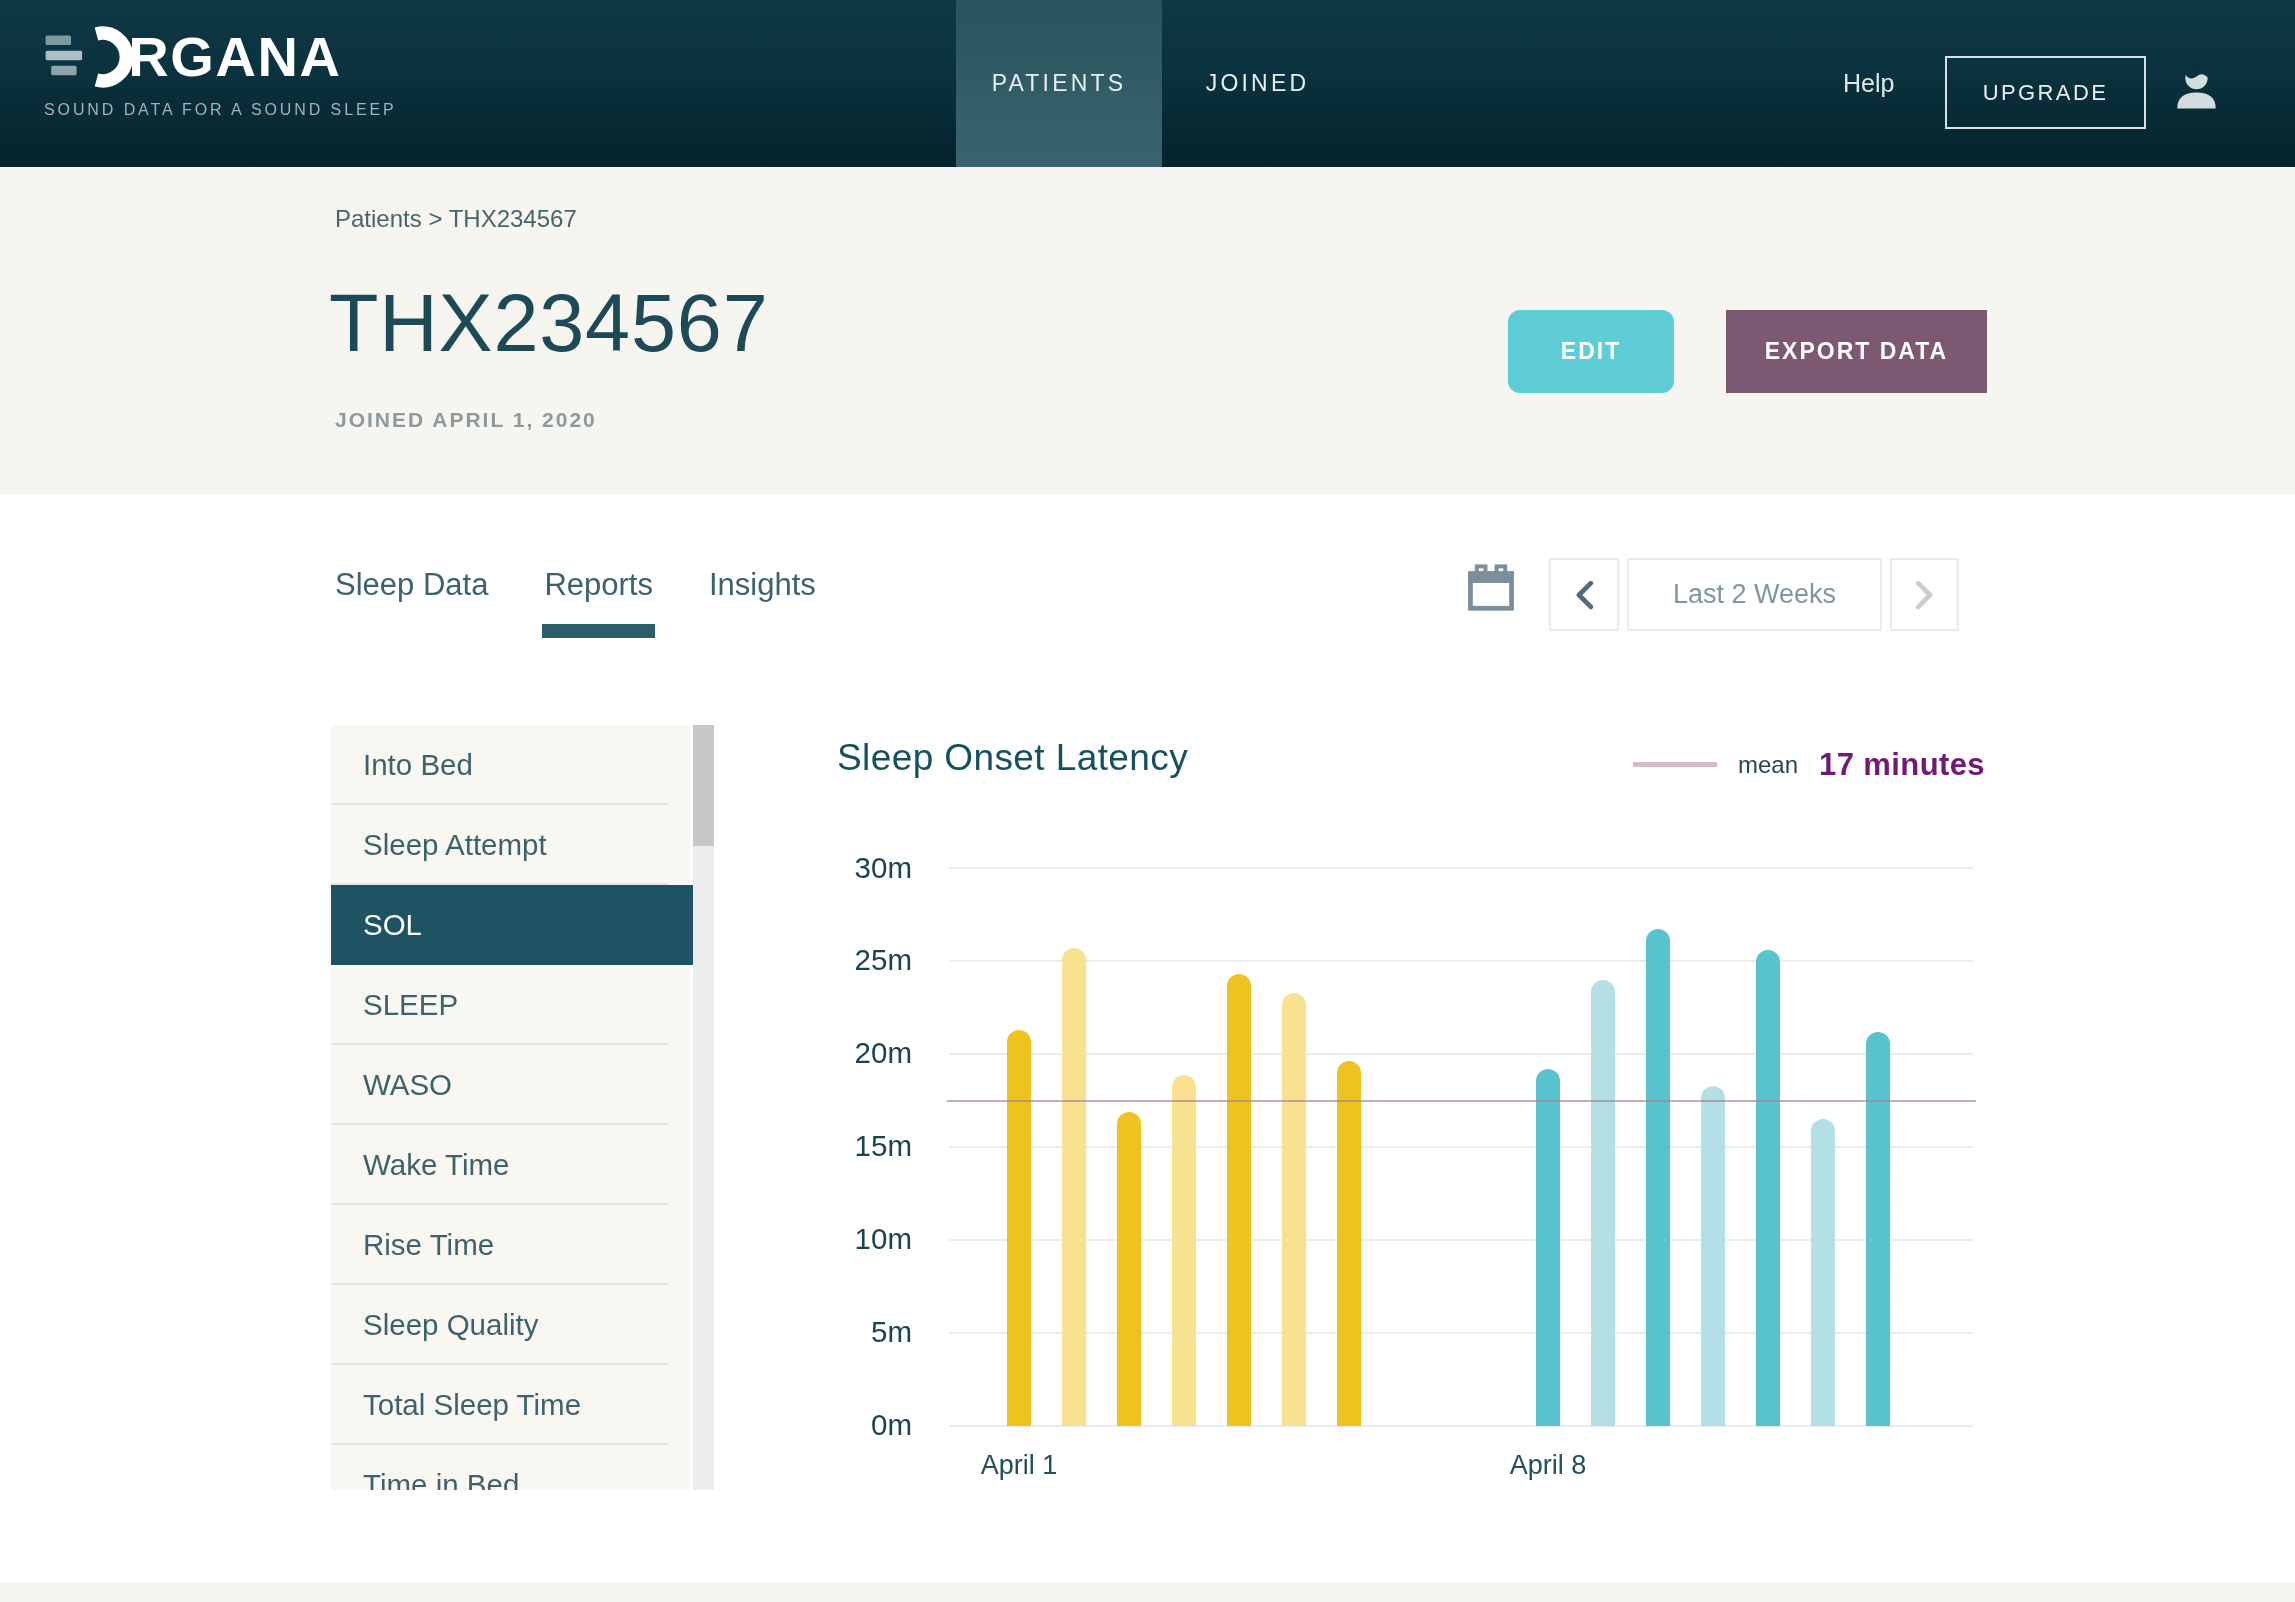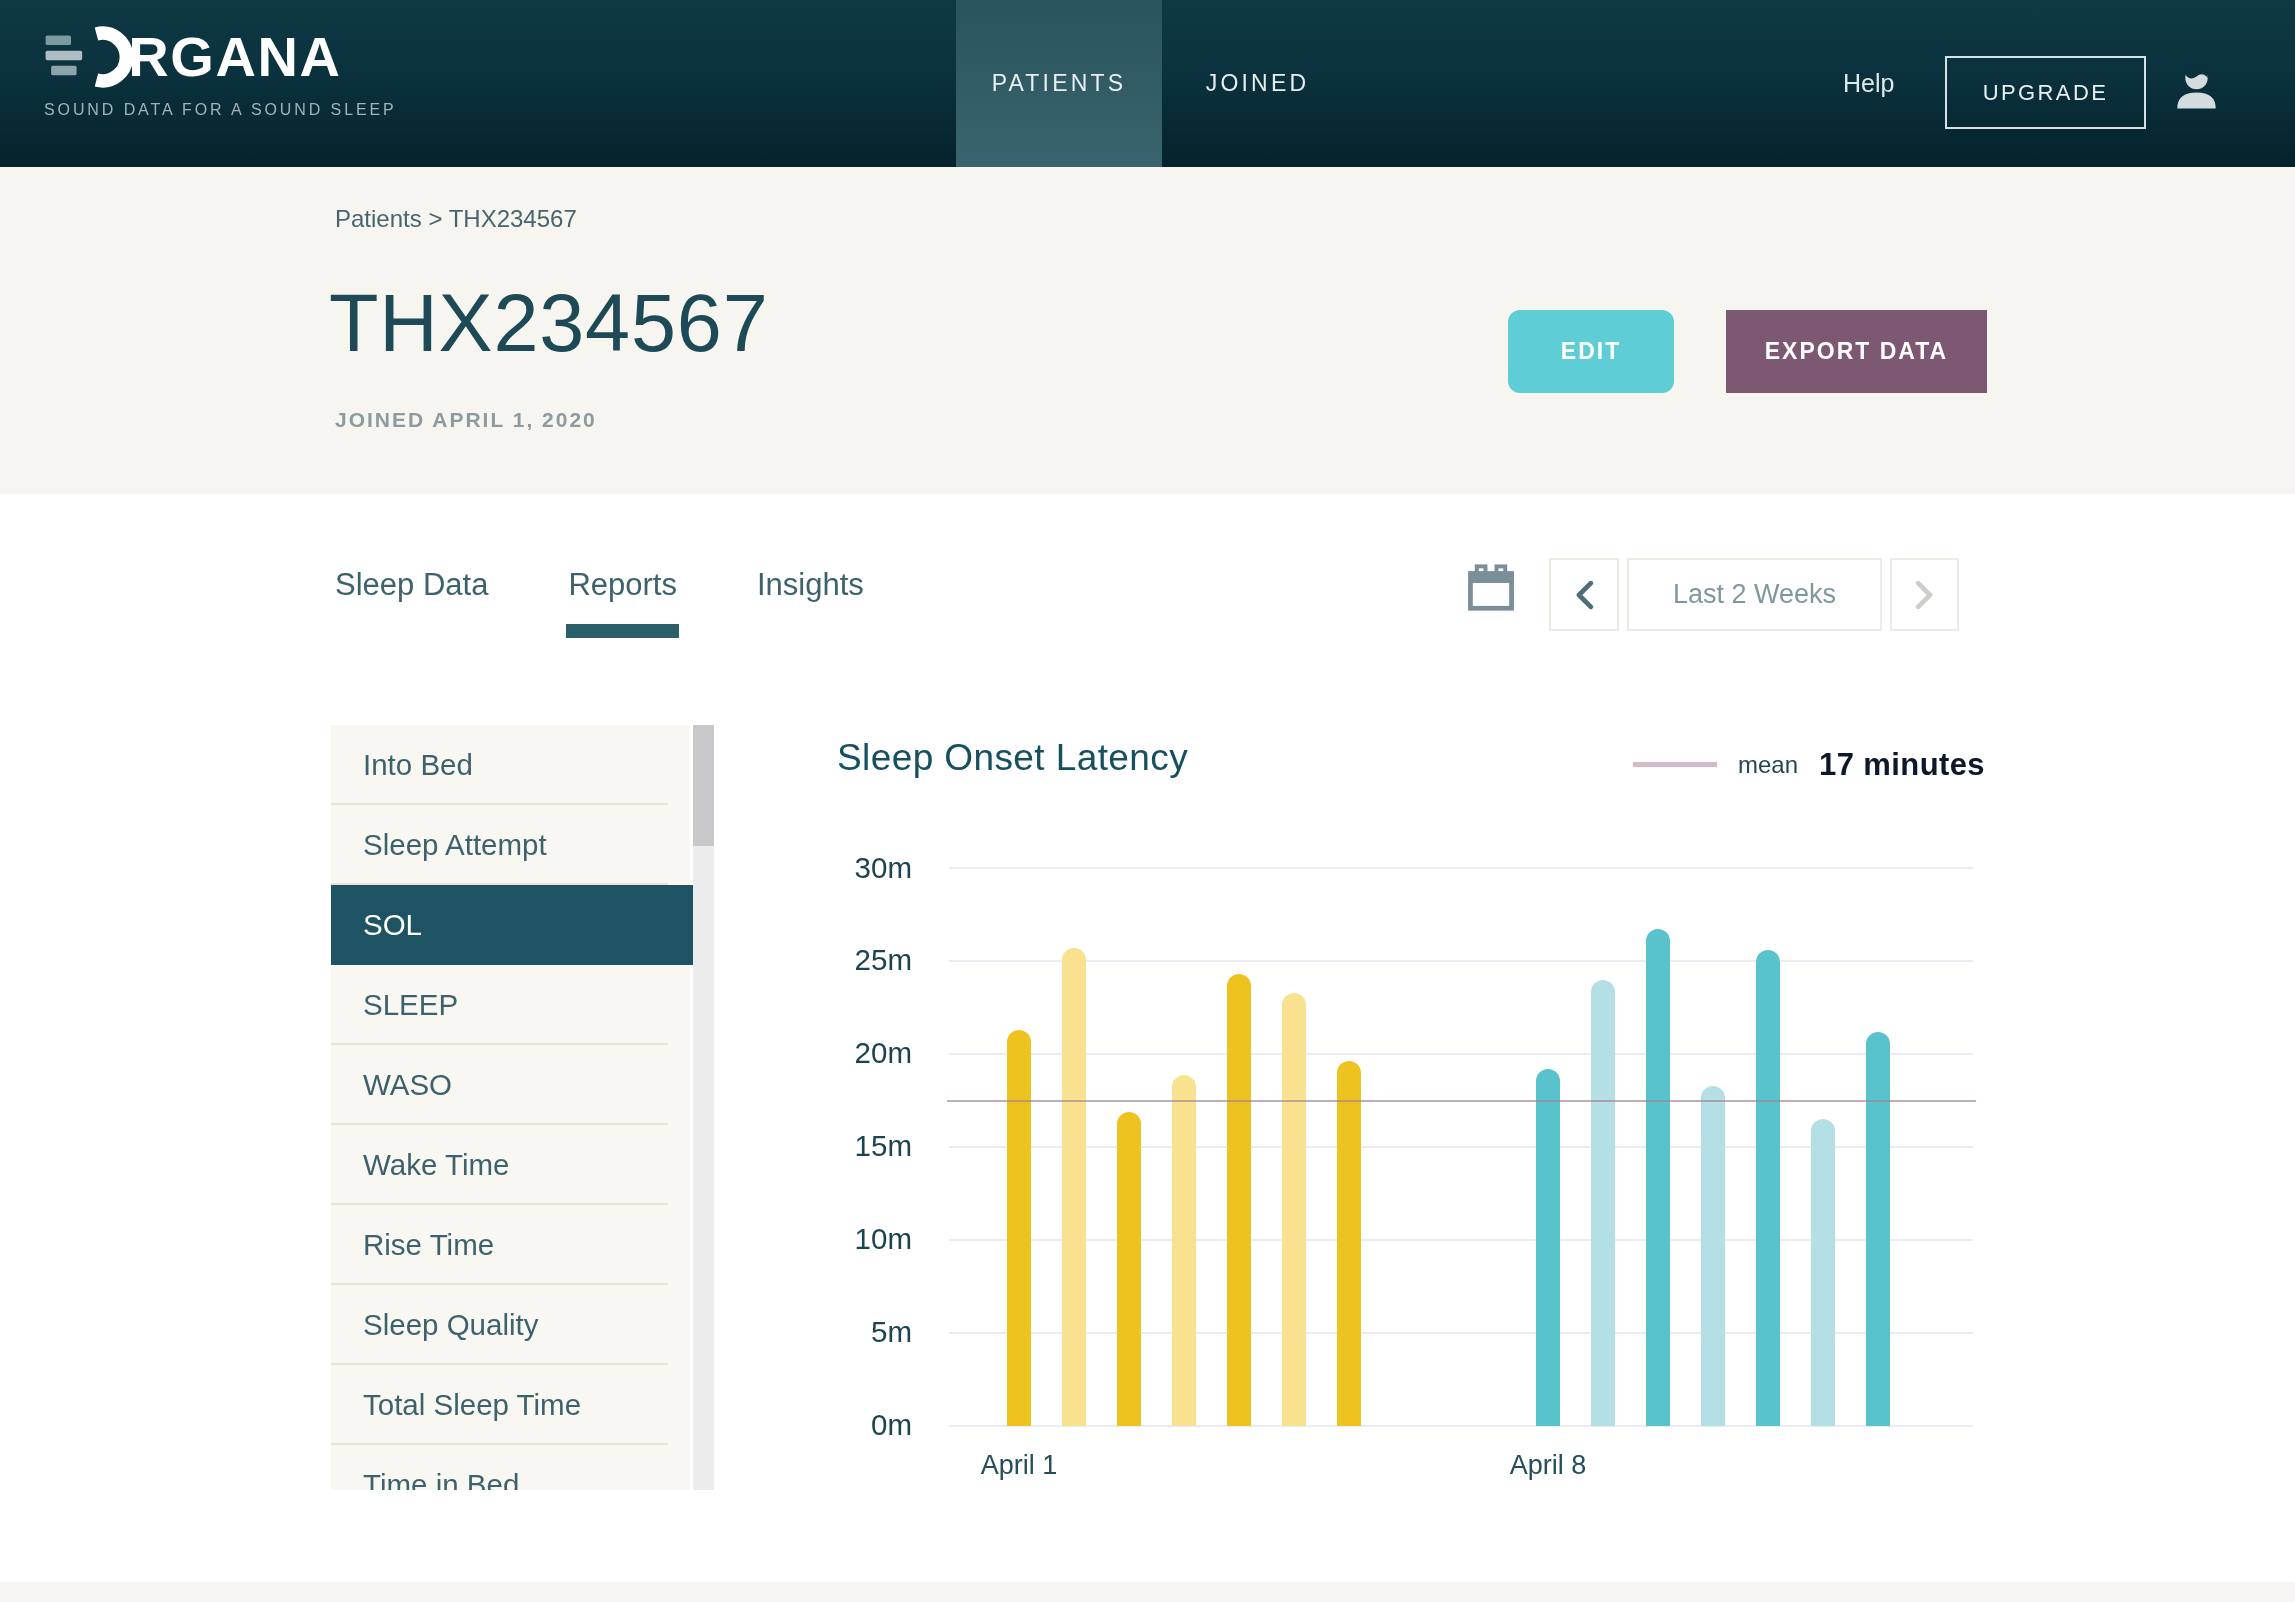--- a/index.html
+++ b/index.html
@@ -37,21 +37,21 @@
   .breadcrumb{position:absolute;left:335px;top:38px;font-size:24px;font-weight:300;color:#47656e;}
   .page-title{position:absolute;left:329px;top:110px;font-size:81px;font-weight:500;color:#1d4a56;letter-spacing:0.8px;}
   .joined{position:absolute;left:335px;top:241px;font-size:21px;font-weight:700;letter-spacing:2px;color:#8d9ba1;}
   .btn{position:absolute;top:143px;height:83px;display:flex;align-items:center;justify-content:center;
     color:#ffffff;font-size:23px;font-weight:700;letter-spacing:2px;border:none;cursor:pointer;}
   .btn-edit{left:1508px;width:166px;border-radius:12px;}
   .btn-export{left:1726px;width:261px;}
 
   
   .content{position:absolute;left:0;top:494px;width:2295px;height:1088px;background:#ffffff;}
-  .tabs-row{position:absolute;left:335px;top:73px;display:flex;gap:80px;}
+  .tabs-row{position:absolute;left:335px;top:73px;display:flex;gap:56px;}
   .tab{position:relative;font-size:31px;font-weight:300;color:#3c626d;cursor:pointer;}
   .tab.active::after{content:"";position:absolute;left:-2.4px;right:-2.4px;bottom:-35px;height:14.3px;background:#2a5f6a;}
 
   .date-controls{position:absolute;left:1549px;top:64px;display:flex;gap:8px;height:73px;}
   .calendar-icon{position:absolute;left:-81px;top:6.4px;width:46px;height:49px;cursor:pointer;}
   .date-box{border:2.4px solid #edece4;background:#ffffff;display:flex;align-items:center;justify-content:center;cursor:pointer;}
   .date-prev{width:70px;}
   .date-label{width:255px;font-size:27px;font-weight:300;color:#8097a0;}
   .date-next{width:69px;}
 
@@ -63,21 +63,21 @@
   .side-row.active{width:362px;background:#1d5362;color:#ffffff;}
   .side-scroll-track{position:absolute;right:0;top:0;width:21px;height:100%;background:#ececec;}
   .side-scroll-thumb{position:absolute;left:0;top:0;width:100%;height:121px;background:#c8c8ca;cursor:pointer;}
 
   
   .chart{position:absolute;left:837px;top:227px;width:1152px;height:797px;}
   .chart-title{position:absolute;left:0;top:16px;font-size:37px;font-weight:500;color:#15505f;letter-spacing:0.4px;}
   .legend{position:absolute;right:4px;top:25.5px;display:flex;align-items:center;gap:21px;}
   .legend-swatch{width:84px;height:4.8px;background:#d4bbc7;}
   .legend-mean{font-size:24px;font-weight:300;color:#27464f;}
-  .legend-value{font-size:31px;font-weight:700;color:#0f172a;letter-spacing:0.4px;}
+  .legend-value{font-size:31px;font-weight:700;color:#701a75;letter-spacing:0.4px;}
 
   .plot{position:absolute;left:112px;top:147px;width:1024px;height:558px;}
   .grid-line{position:absolute;left:0;width:100%;height:1.6px;background:#e9ecf3;}
   .y-tick{position:absolute;right:calc(100% + 37px);width:104px;text-align:right;
     font-size:29.5px;font-weight:300;color:#1c4350;}
   .bar{position:absolute;bottom:0;border-radius:12px 12px 0 0;cursor:pointer;}
   .mean-line{position:absolute;left:-1.6px;right:-3.2px;height:2.4px;background:rgba(164,127,147,0.65);z-index:5;}
   .x-label{position:absolute;transform:translateX(-50%);font-size:27px;font-weight:300;color:#234e5a;white-space:nowrap;}
 
   

